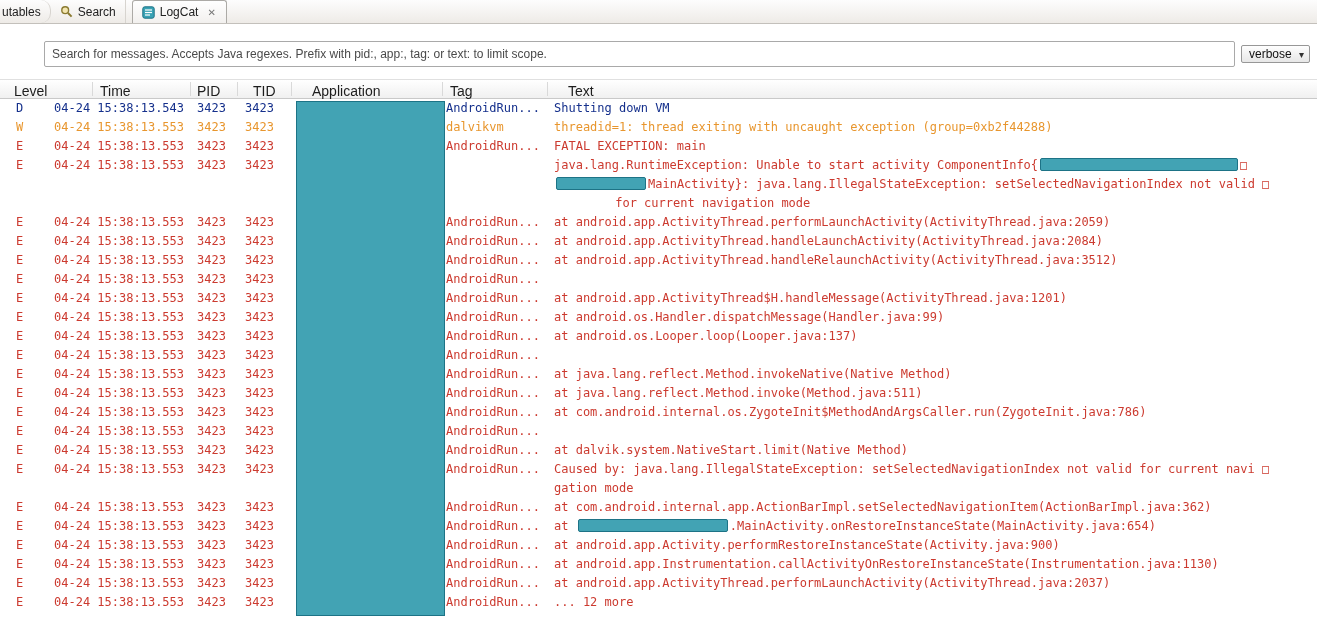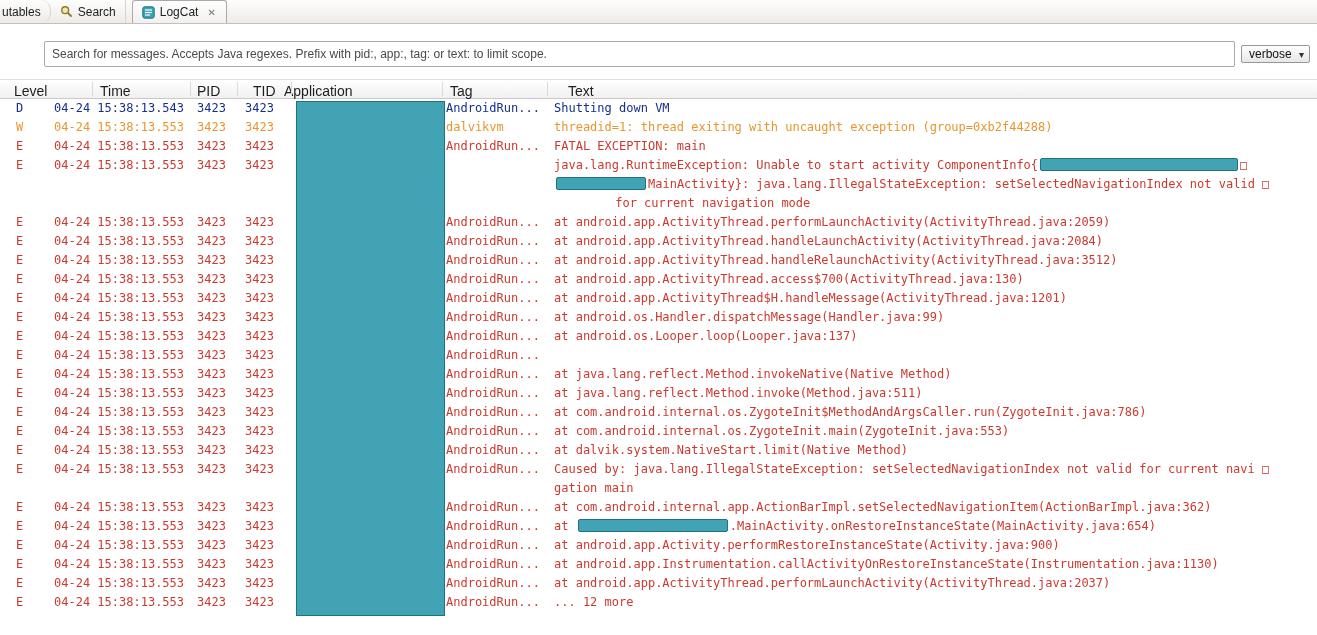--- a/index.html
+++ b/index.html
@@ -123,53 +123,53 @@
     <span class="arrow">▾</span>
   </div>
 </div>
 
 <div class="logtable">
   <div class="thead" id="thead">
       <span class="col" style="left: 14px;">Level</span>
       <span class="col" style="left: 100px;">Time</span>
       <span class="col" style="left: 197px;">PID</span>
       <span class="col" style="left: 245px; margin-left: 8px;">TID</span>
-      <span class="col" style="left: 284px;">Application</span>
+      <span class="col" style="left: 312px;">Application</span>
       <span class="col" style="left: 450px;">Tag</span>
       <span class="col" style="left: 568px;">Text</span>
       <span class="sep" style="left: 92px;"></span>
       <span class="sep" style="left: 190px;"></span>
       <span class="sep" style="left: 237px;"></span>
       <span class="sep" style="left: 291px;"></span>
       <span class="sep" style="left: 442px;"></span>
       <span class="sep" style="left: 547px;"></span>
     </div>
   <div class="tbody" id="tbody">
     <div class="app-redact" style="background: rgb(66, 163, 180); border-color: rgb(29, 115, 134);"></div>
   <div class="row" style="color: rgb(21, 48, 140);"><span class="c-level">D</span><span class="c-time">04-24 15:38:13.543</span><span class="c-pid">3423</span><span class="c-tid">3423</span><span class="c-app"></span><span class="c-tag">AndroidRun...</span><span class="c-text"><span>Shutting down VM</span></span></div>
       <div class="row" style="color: rgb(232, 150, 46);"><span class="c-level">W</span><span class="c-time">04-24 15:38:13.553</span><span class="c-pid">3423</span><span class="c-tid">3423</span><span class="c-app"></span><span class="c-tag">dalvikvm</span><span class="c-text"><span>threadid=1: thread exiting with uncaught exception (group=0xb2f44288)</span></span></div>
       <div class="row" style="color: rgb(204, 58, 47);"><span class="c-level">E</span><span class="c-time">04-24 15:38:13.553</span><span class="c-pid">3423</span><span class="c-tid">3423</span><span class="c-app"></span><span class="c-tag">AndroidRun...</span><span class="c-text"><span>FATAL EXCEPTION: main</span></span></div>
       <div class="row" style="color: rgb(204, 58, 47);"><span class="c-level">E</span><span class="c-time">04-24 15:38:13.553</span><span class="c-pid">3423</span><span class="c-tid">3423</span><span class="c-app"></span><span class="c-tag"></span><span class="c-text"><span>java.lang.RuntimeException: Unable to start activity ComponentInfo{</span><span class="redact" style="width: 198px; background: rgb(66, 163, 180); border-color: rgb(29, 115, 134);"></span><span>□</span></span></div>
       <div class="row" style="color: rgb(204, 58, 47);"><span class="c-level"></span><span class="c-time"></span><span class="c-pid"></span><span class="c-tid"></span><span class="c-app"></span><span class="c-tag"></span><span class="c-text"><span class="redact" style="width: 90px; background: rgb(66, 163, 180); border-color: rgb(29, 115, 134);"></span><span>MainActivity}: java.lang.IllegalStateException: setSelectedNavigationIndex not valid □</span></span></div>
       <div class="row" style="color: rgb(204, 58, 47); gap: 9px;"><span class="c-level"></span><span class="c-time"></span><span class="c-pid"></span><span class="c-tid"></span><span class="c-app"></span><span class="c-tag"></span><span class="c-text"><span> for current navigation mode</span></span></div>
       <div class="row" style="color: rgb(204, 58, 47);"><span class="c-level">E</span><span class="c-time">04-24 15:38:13.553</span><span class="c-pid">3423</span><span class="c-tid">3423</span><span class="c-app"></span><span class="c-tag">AndroidRun...</span><span class="c-text"><span>at android.app.ActivityThread.performLaunchActivity(ActivityThread.java:2059)</span></span></div>
       <div class="row" style="color: rgb(204, 58, 47);"><span class="c-level">E</span><span class="c-time">04-24 15:38:13.553</span><span class="c-pid">3423</span><span class="c-tid">3423</span><span class="c-app"></span><span class="c-tag">AndroidRun...</span><span class="c-text"><span>at android.app.ActivityThread.handleLaunchActivity(ActivityThread.java:2084)</span></span></div>
       <div class="row" style="color: rgb(204, 58, 47);"><span class="c-level">E</span><span class="c-time">04-24 15:38:13.553</span><span class="c-pid">3423</span><span class="c-tid">3423</span><span class="c-app"></span><span class="c-tag">AndroidRun...</span><span class="c-text"><span>at android.app.ActivityThread.handleRelaunchActivity(ActivityThread.java:3512)</span></span></div>
-      <div class="row" style="color: rgb(204, 58, 47);"><span class="c-level">E</span><span class="c-time">04-24 15:38:13.553</span><span class="c-pid">3423</span><span class="c-tid">3423</span><span class="c-app"></span><span class="c-tag">AndroidRun...</span><span class="c-text"><span>at android.app.ActivityThread.access$700(ActivityThread.java:130)</span></span></div>
+      <div class="row" style="color: rgb(204, 58, 47);"><span class="c-level">E</span><span class="c-time">04-24 15:38:13.553</span><span class="c-pid">3423</span><span class="c-tid">3423</span><span class="c-app"></span><span class="c-tag">AndroidRun...</span></div>
       <div class="row" style="color: rgb(204, 58, 47);"><span class="c-level">E</span><span class="c-time">04-24 15:38:13.553</span><span class="c-pid">3423</span><span class="c-tid">3423</span><span class="c-app"></span><span class="c-tag">AndroidRun...</span><span class="c-text"><span>at android.app.ActivityThread$H.handleMessage(ActivityThread.java:1201)</span></span></div>
       <div class="row" style="color: rgb(204, 58, 47);"><span class="c-level">E</span><span class="c-time">04-24 15:38:13.553</span><span class="c-pid">3423</span><span class="c-tid">3423</span><span class="c-app"></span><span class="c-tag">AndroidRun...</span><span class="c-text"><span>at android.os.Handler.dispatchMessage(Handler.java:99)</span></span></div>
       <div class="row" style="color: rgb(204, 58, 47);"><span class="c-level">E</span><span class="c-time">04-24 15:38:13.553</span><span class="c-pid">3423</span><span class="c-tid">3423</span><span class="c-app"></span><span class="c-tag">AndroidRun...</span><span class="c-text"><span>at android.os.Looper.loop(Looper.java:137)</span></span></div>
       <div class="row" style="color: rgb(204, 58, 47);"><span class="c-level">E</span><span class="c-time">04-24 15:38:13.553</span><span class="c-pid">3423</span><span class="c-tid">3423</span><span class="c-app"></span><span class="c-tag">AndroidRun...</span></div>
       <div class="row" style="color: rgb(204, 58, 47);"><span class="c-level">E</span><span class="c-time">04-24 15:38:13.553</span><span class="c-pid">3423</span><span class="c-tid">3423</span><span class="c-app"></span><span class="c-tag">AndroidRun...</span><span class="c-text"><span>at java.lang.reflect.Method.invokeNative(Native Method)</span></span></div>
       <div class="row" style="color: rgb(204, 58, 47);"><span class="c-level">E</span><span class="c-time">04-24 15:38:13.553</span><span class="c-pid">3423</span><span class="c-tid">3423</span><span class="c-app"></span><span class="c-tag">AndroidRun...</span><span class="c-text"><span>at java.lang.reflect.Method.invoke(Method.java:511)</span></span></div>
       <div class="row" style="color: rgb(204, 58, 47);"><span class="c-level">E</span><span class="c-time">04-24 15:38:13.553</span><span class="c-pid">3423</span><span class="c-tid">3423</span><span class="c-app"></span><span class="c-tag">AndroidRun...</span><span class="c-text"><span>at com.android.internal.os.ZygoteInit$MethodAndArgsCaller.run(ZygoteInit.java:786)</span></span></div>
-      <div class="row" style="color: rgb(204, 58, 47);"><span class="c-level">E</span><span class="c-time">04-24 15:38:13.553</span><span class="c-pid">3423</span><span class="c-tid">3423</span><span class="c-app"></span><span class="c-tag">AndroidRun...</span><span class="c-text"><span>at com.android.internal.os.ZygoteInit.main(ZygoteInit.java:553)</span></span></div>
+      <div class="row" style="color: rgb(204, 58, 47);"><span class="c-level">E</span><span class="c-time">04-24 15:38:13.553</span><span class="c-pid">3423</span><span class="c-tid">3423</span><span class="c-app"></span><span class="c-tag">AndroidRun...</span></div>
       <div class="row" style="color: rgb(204, 58, 47);"><span class="c-level">E</span><span class="c-time">04-24 15:38:13.553</span><span class="c-pid">3423</span><span class="c-tid">3423</span><span class="c-app"></span><span class="c-tag">AndroidRun...</span><span class="c-text"><span>at dalvik.system.NativeStart.limit(Native Method)</span></span></div>
       <div class="row" style="color: rgb(204, 58, 47);"><span class="c-level">E</span><span class="c-time">04-24 15:38:13.553</span><span class="c-pid">3423</span><span class="c-tid">3423</span><span class="c-app"></span><span class="c-tag">AndroidRun...</span><span class="c-text"><span>Caused by: java.lang.IllegalStateException: setSelectedNavigationIndex not valid for current navi □</span></span></div>
-      <div class="row" style="color: rgb(204, 58, 47);"><span class="c-level"></span><span class="c-time"></span><span class="c-pid"></span><span class="c-tid"></span><span class="c-app"></span><span class="c-tag"></span><span class="c-text"><span>gation main</span></span></div>
+      <div class="row" style="color: rgb(204, 58, 47);"><span class="c-level"></span><span class="c-time"></span><span class="c-pid"></span><span class="c-tid"></span><span class="c-app"></span><span class="c-tag"></span><span class="c-text"><span>gation mode</span></span></div>
       <div class="row" style="color: rgb(204, 58, 47);"><span class="c-level">E</span><span class="c-time">04-24 15:38:13.553</span><span class="c-pid">3423</span><span class="c-tid">3423</span><span class="c-app"></span><span class="c-tag">AndroidRun...</span><span class="c-text"><span>at com.android.internal.app.ActionBarImpl.setSelectedNavigationItem(ActionBarImpl.java:362)</span></span></div>
       <div class="row" style="color: rgb(204, 58, 47);"><span class="c-level">E</span><span class="c-time">04-24 15:38:13.553</span><span class="c-pid">3423</span><span class="c-tid">3423</span><span class="c-app"></span><span class="c-tag">AndroidRun...</span><span class="c-text"><span>at </span><span class="redact" style="width: 150px; background: rgb(66, 163, 180); border-color: rgb(29, 115, 134);"></span><span>.MainActivity.onRestoreInstanceState(MainActivity.java:654)</span></span></div>
       <div class="row" style="color: rgb(204, 58, 47);"><span class="c-level">E</span><span class="c-time">04-24 15:38:13.553</span><span class="c-pid">3423</span><span class="c-tid">3423</span><span class="c-app"></span><span class="c-tag">AndroidRun...</span><span class="c-text"><span>at android.app.Activity.performRestoreInstanceState(Activity.java:900)</span></span></div>
       <div class="row" style="color: rgb(204, 58, 47);"><span class="c-level">E</span><span class="c-time">04-24 15:38:13.553</span><span class="c-pid">3423</span><span class="c-tid">3423</span><span class="c-app"></span><span class="c-tag">AndroidRun...</span><span class="c-text"><span>at android.app.Instrumentation.callActivityOnRestoreInstanceState(Instrumentation.java:1130)</span></span></div>
       <div class="row" style="color: rgb(204, 58, 47);"><span class="c-level">E</span><span class="c-time">04-24 15:38:13.553</span><span class="c-pid">3423</span><span class="c-tid">3423</span><span class="c-app"></span><span class="c-tag">AndroidRun...</span><span class="c-text"><span>at android.app.ActivityThread.performLaunchActivity(ActivityThread.java:2037)</span></span></div>
       <div class="row" style="color: rgb(204, 58, 47);"><span class="c-level">E</span><span class="c-time">04-24 15:38:13.553</span><span class="c-pid">3423</span><span class="c-tid">3423</span><span class="c-app"></span><span class="c-tag">AndroidRun...</span><span class="c-text"><span>... 12 more</span></span></div>
     </div>
 </div>
 
 </body></html>

